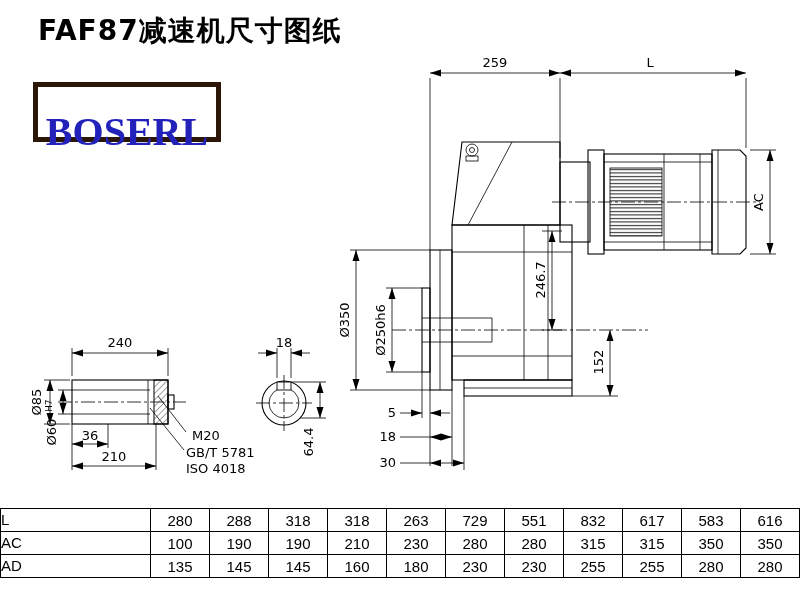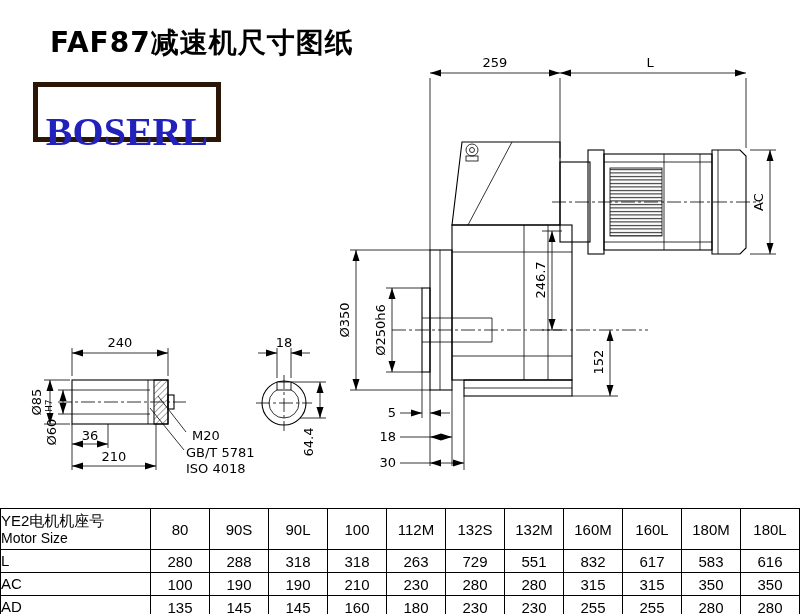--- a/index.html
+++ b/index.html
@@ -1,18 +1,18 @@
 <!DOCTYPE html>
 <html><head>
 <meta charset="utf-8">
 <style>
   html,body{margin:0;padding:0;background:#fff;}
   .sheet{position:relative;width:800px;height:614px;background:#fff;overflow:hidden;
          font-family:"Liberation Sans",sans-serif;color:#000;}
-  .title{position:absolute;left:34px;top:8px;margin:16px;font-size:28px;font-weight:bold;
+  .title{position:absolute;left:34px;top:8px;margin:4px;font-size:28px;font-weight:bold;
          letter-spacing:1px;font-family:"DejaVu Sans",sans-serif;}
   .logo-box{position:absolute;left:33px;top:82px;width:178px;height:50px;
             border:5px solid #2b1608;background:#fff;display:flex;align-items:center;justify-content:center;}
   .logo-text{font-family:"Liberation Serif",serif;font-weight:bold;font-size:40px;color:#2222bb;line-height:1;margin-top:40px;}
   svg{position:absolute;left:0;top:0;}
   .oline{stroke:#000;stroke-width:1.1;fill:none;}
   .thin{stroke:#000;stroke-width:0.8;fill:none;}
   .dim{stroke:#000;stroke-width:0.8;fill:none;}
   .cl{stroke:#000;stroke-width:0.8;fill:none;stroke-dasharray:14 3 3 3;}
   .dtext{font:13px "DejaVu Sans",sans-serif;fill:#000;}
@@ -253,37 +253,20 @@
         <col style="width:59px">
       <col style="width:59px">
         <col style="width:59px">
         <col style="width:59px">
         <col style="width:59px">
       <col style="width:59px">
         <col style="width:59px">
         <col style="width:59px">
     </colgroup>
     <tbody>
-        <tr class="hdr">
-      <td class="label-cell">
-        <div>YE2电机机座号</div>
-        <div class="hdr-en">Motor Size</div>
-      </td>
-      <td>80</td>
-      <td>90S</td>
-      <td>90L</td>
-      <td>100</td>
-      <td>112M</td>
-      <td>132S</td>
-      <td>132M</td>
-      <td>160M</td>
-      <td>160L</td>
-      <td>180M</td>
-      <td>180L</td>
-    </tr>
     <tr>
       <td class="label-cell">L</td>
       <td>280</td>
       <td>288</td>
       <td>318</td>
       <td>318</td>
       <td>263</td>
       <td>729</td>
       <td>551</td>
       <td>832</td>

